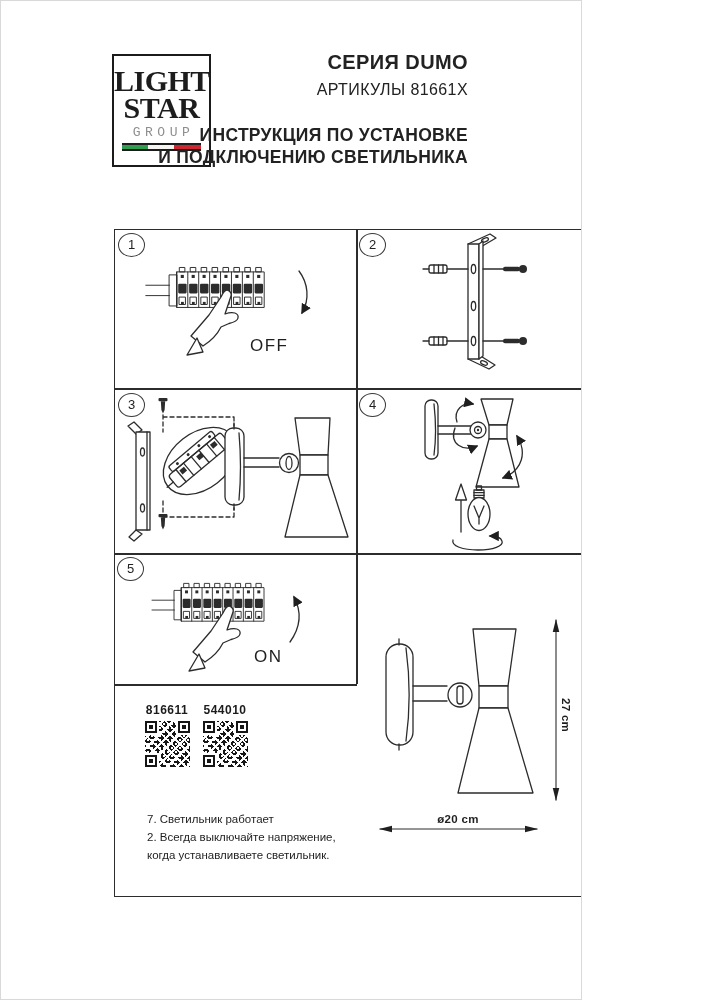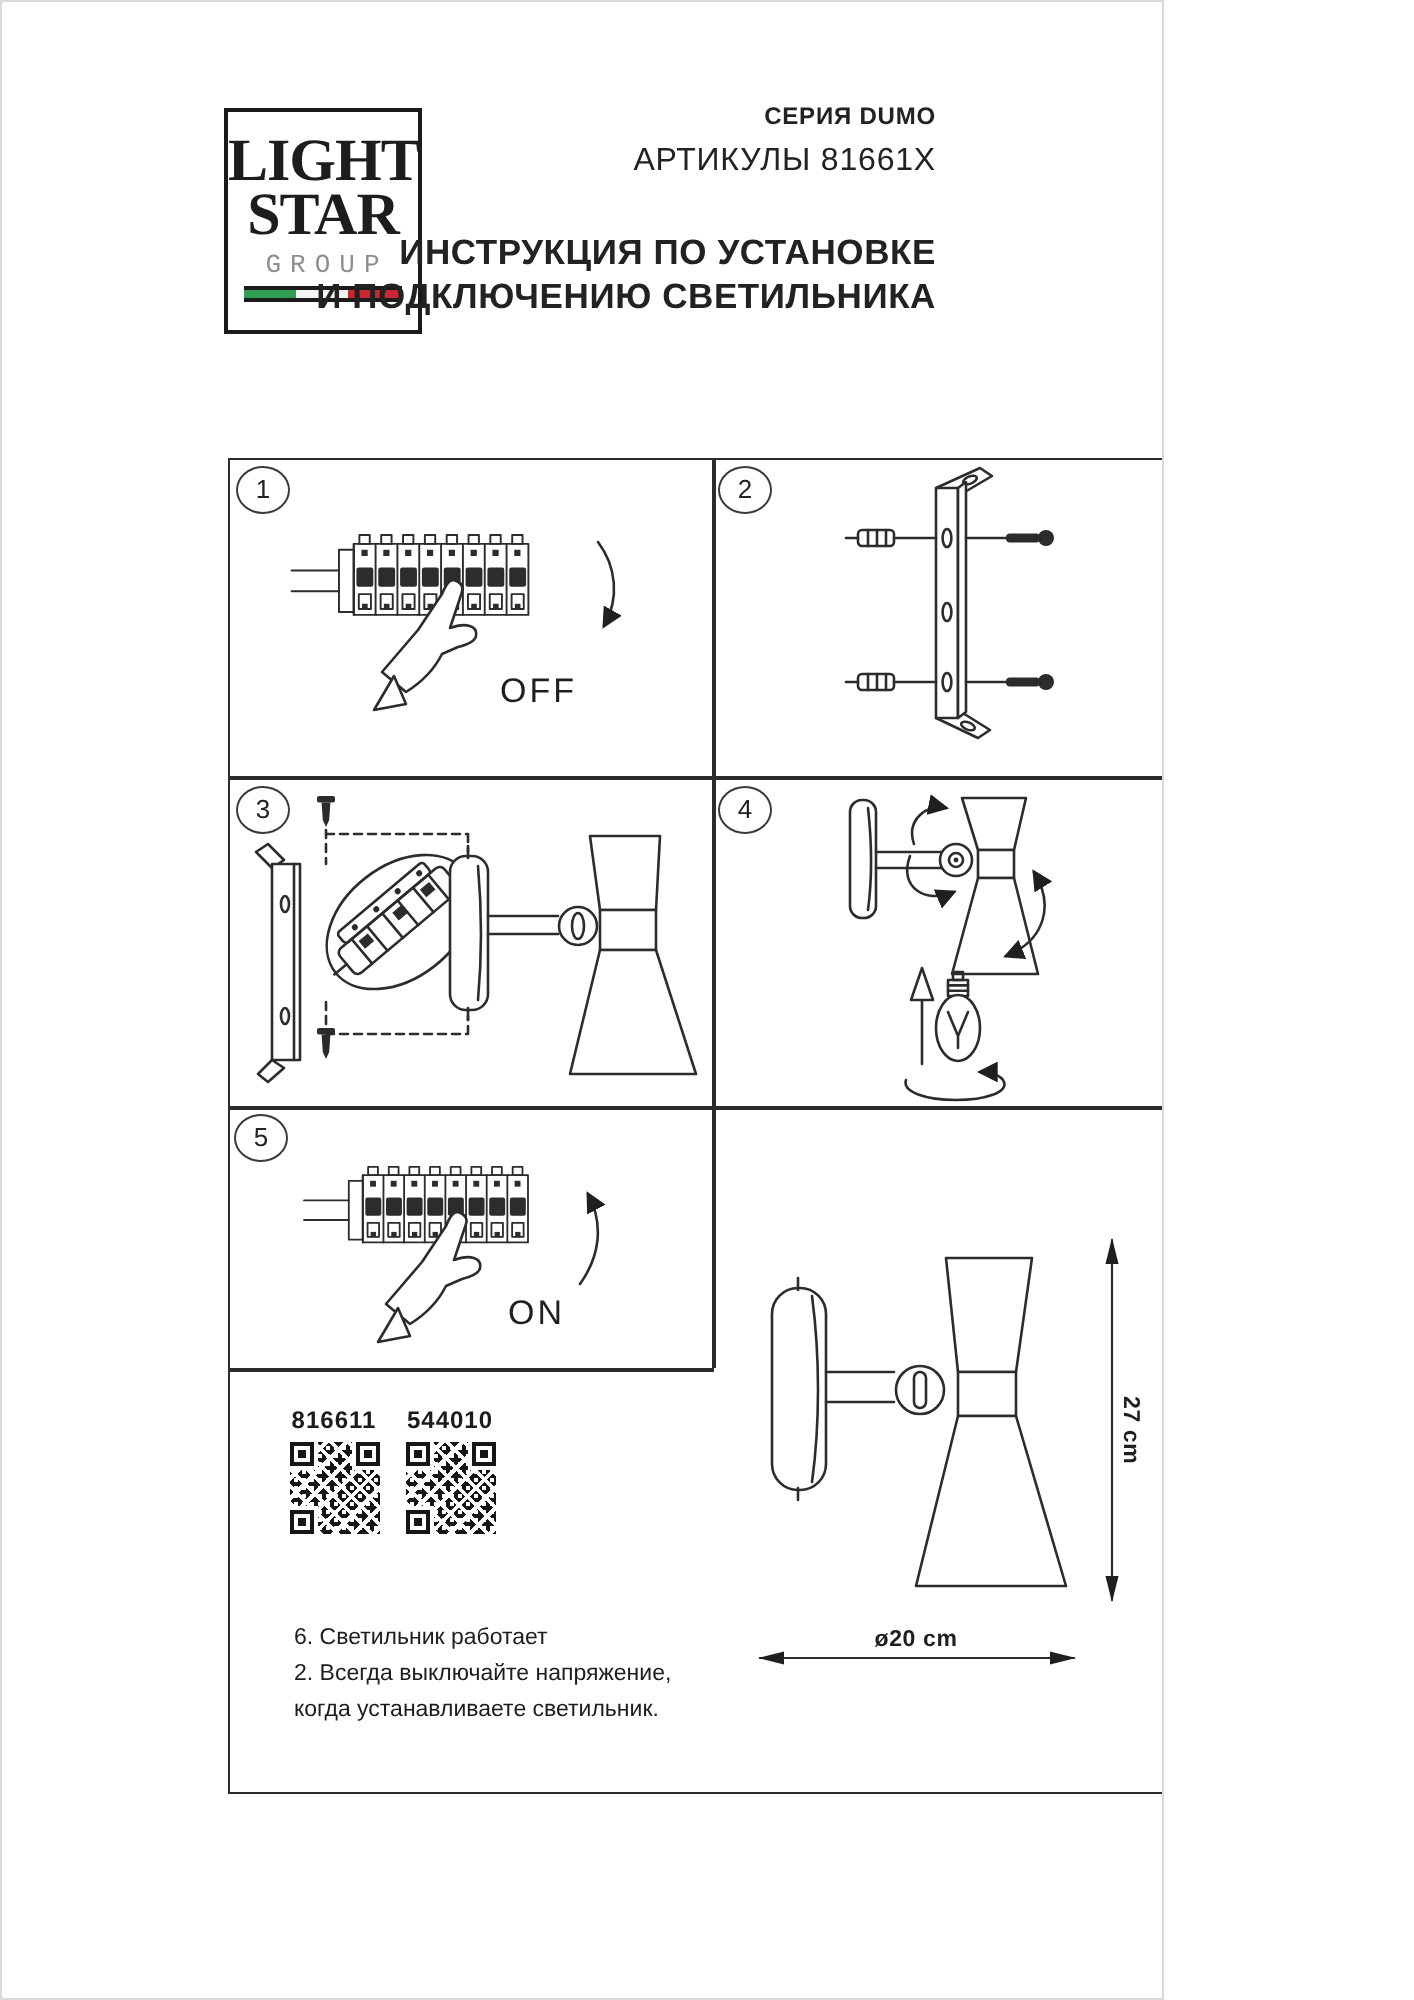--- a/index.html
+++ b/index.html
@@ -13,21 +13,21 @@
              font-size:30px;line-height:27px;letter-spacing:-.5px;}
   .logo-word.first{margin-top:11px;}
   .logo-group{font-size:13px;letter-spacing:4.5px;color:var(--logo-gray,#8e8e8e);
               margin-top:4px;margin-left:4px;font-family:Liberation Mono, monospace;}
   .logo-flag{width:79px;height:8px;margin:3px auto 0;box-sizing:border-box;
              border-top:2px solid #1b1b1b;border-bottom:2px solid #1b1b1b;
              background:linear-gradient(90deg,var(--flag-green,#2f9e50) 0 33%,
                         var(--flag-white,#f4f4f0) 33% 66%,var(--flag-red,#cc2631) 66% 100%);}
   
   .header{position:absolute;right:113px;top:50px;text-align:right;color:#222;}
-  .header .series{font-weight:bold;font-size:12px;letter-spacing:.4px;}
+  .header .series{font-weight:bold;font-size:20px;letter-spacing:.4px;}
   .header .articles{font-weight:normal;font-size:16px;letter-spacing:.4px;margin-top:7px;}
   .header .title{margin-top:25px;font-weight:bold;font-size:17.5px;line-height:22px;letter-spacing:.3px;}
   
   .grid{position:absolute;left:113px;top:228px;width:481px;height:668px;
         border:1.6px solid var(--ink,#2c2c2c);box-sizing:border-box;}
   .gline{position:absolute;background:var(--ink,#2c2c2c);}
   .gl-v{left:241px;top:0;width:1.6px;height:454px;}
   .gl-h1{left:0;top:158px;width:100%;height:1.6px;}
   .gl-h2{left:0;top:323px;width:100%;height:1.6px;}
   .gl-h3{left:0;top:454px;width:242px;height:1.6px;}
@@ -321,18 +321,18 @@
       <div class="art">544010</div>
       <div class="qr">
         <div class="qf tl"></div>
         <div class="qf tr"></div>
         <div class="qf bl"></div>
       </div>
     </div>
   </div>
 
   <div class="notes">
-    <div>6. Светильник работает</div>
+    <div>7. Светильник работает</div>
     <div>2. Всегда выключайте напряжение,</div>
     <div>когда устанавливаете светильник.</div>
   </div>
 
 </div>
 
 </body></html>

